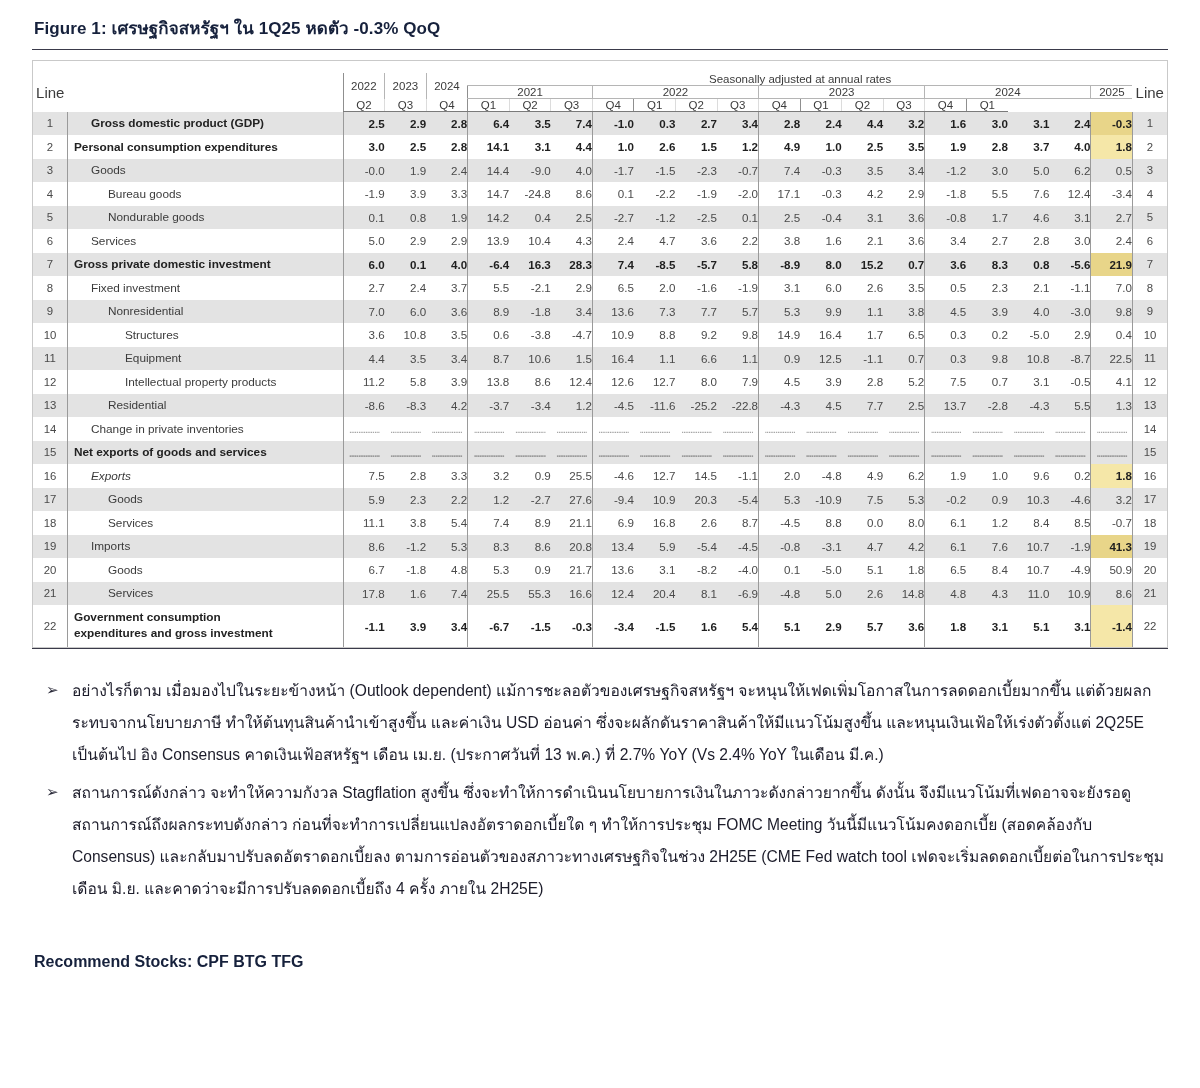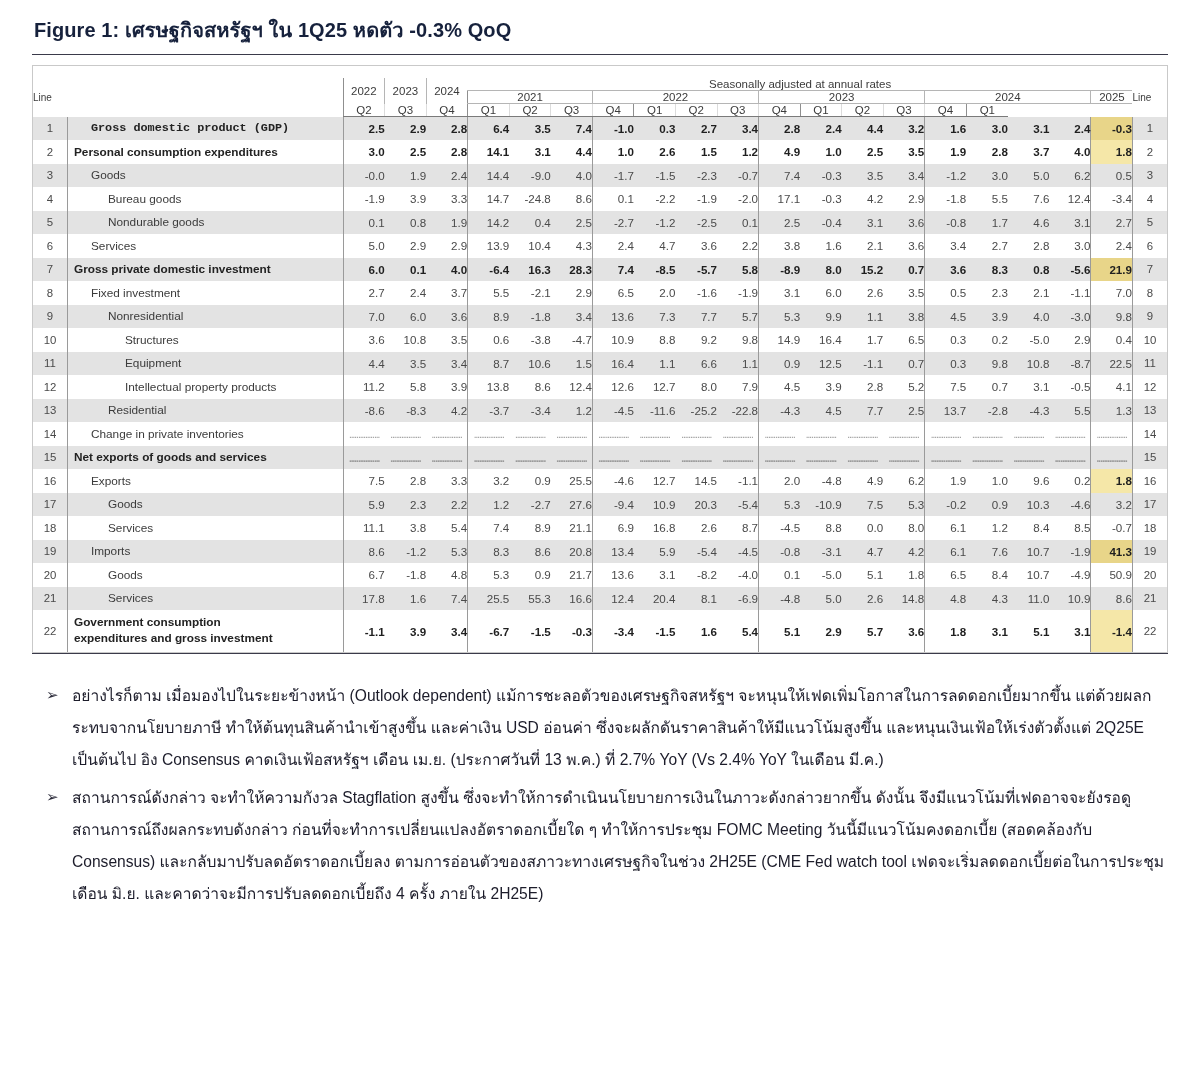--- a/index.html
+++ b/index.html
@@ -10,21 +10,21 @@
   body {
     width: 1200px;
     min-height: 1088px;
     font-family: "Liberation Sans", sans-serif;
     color: #1a1a28;
   }
   .page { padding: 0 32px; }
 
   
   .fig-title {
-    font-size: 20px;
+    font-size: 17px;
     font-weight: bold;
     color: #16213c;
     padding: 14px 0 8px 2px;
     letter-spacing: .1px;
   }
   .title-rule {
     border-bottom: 1px solid #3a3a4a;
     margin: 0 0 10px 0;
   }
 
@@ -75,22 +75,22 @@
   .hdr-year.grpstart { border-left: 1px solid #8f8f8f; }
   .hdr-annual {
     text-align: center;
     font-size: 11.5px;
     color: #3b3b3b;
     border-left: 1px solid #b5b5b5;
     vertical-align: middle;
   }
   .hdr-annual.first { border-left: 1px solid #8f8f8f; }
   .line-col-hdr {
-    text-align: left;
-    font-size: 10px;
+    text-align: center;
+    font-size: 15px;
     color: #3b3b3b;
     padding-left: 4px;
     vertical-align: middle;
   }
   .hdr-blank { border-left: 1px solid #8f8f8f; }
 
   .hdrrow-bottom td { border-bottom: 1px solid #7a7a7a; }
 
   
   tr.dat td { height: 23.5px; }
@@ -243,21 +243,21 @@
             <td class="hdr-q grpstart">Q1</td>
             <td class="hdr-q">Q2</td>
             <td class="hdr-q">Q3</td>
             <td class="hdr-q">Q4</td>
             <td class="hdr-q grpstart">Q1</td>
           </tr>
       </thead>
       <tbody id="bea-body">
           <tr class="dat shade">
             <td class="ln">1</td>
-            <td class="lbl b" style="padding-left: 23px; font-family: Liberation Mono, monospace;">Gross domestic product (GDP)</td>
+            <td class="lbl b" style="padding-left: 23px;">Gross domestic product (GDP)</td>
             <td class="num b sep">2.5</td>
             <td class="num b">2.9</td>
             <td class="num b">2.8</td>
             <td class="num b qsep">6.4</td>
             <td class="num b">3.5</td>
             <td class="num b">7.4</td>
             <td class="num b qsep">-1.0</td>
             <td class="num b">0.3</td>
             <td class="num b">2.7</td>
             <td class="num b">3.4</td>
@@ -603,21 +603,21 @@
             <td class="num b" style="text-align: center; padding-right: 0px; overflow: hidden;"><span class="dash">.................</span></td>
             <td class="num b qsep" style="text-align: center; padding-right: 0px; overflow: hidden;"><span class="dash">.................</span></td>
             <td class="num b" style="text-align: center; padding-right: 0px; overflow: hidden;"><span class="dash">.................</span></td>
             <td class="num b" style="text-align: center; padding-right: 0px; overflow: hidden;"><span class="dash">.................</span></td>
             <td class="num b" style="text-align: center; padding-right: 0px; overflow: hidden;"><span class="dash">.................</span></td>
             <td class="num b qsep" style="text-align: center; padding-right: 0px; overflow: hidden;"><span class="dash">.................</span></td>
             <td class="ln right">15</td>
           </tr>
           <tr class="dat">
             <td class="ln">16</td>
-            <td class="lbl" style="padding-left: 23px;">Exports</td>
+            <td class="lbl" style="padding-left: 23px; font-style: italic;">Exports</td>
             <td class="num sep">7.5</td>
             <td class="num">2.8</td>
             <td class="num">3.3</td>
             <td class="num qsep">3.2</td>
             <td class="num">0.9</td>
             <td class="num">25.5</td>
             <td class="num qsep">-4.6</td>
             <td class="num">12.7</td>
             <td class="num">14.5</td>
             <td class="num">-1.1</td>
@@ -786,14 +786,15 @@
       <div class="bullet">
         <div class="bullet-marker">➢</div>
         <div class="bullet-text">อย่างไรก็ตาม เมื่อมองไปในระยะข้างหน้า (Outlook dependent) แม้การชะลอตัวของเศรษฐกิจสหรัฐฯ จะหนุนให้เฟดเพิ่มโอกาสในการลดดอกเบี้ยมากขึ้น แต่ด้วยผลกระทบจากนโยบายภาษี ทำให้ต้นทุนสินค้านำเข้าสูงขึ้น และค่าเงิน USD อ่อนค่า ซึ่งจะผลักดันราคาสินค้าให้มีแนวโน้มสูงขึ้น และหนุนเงินเฟ้อให้เร่งตัวตั้งแต่ 2Q25E เป็นต้นไป อิง Consensus คาดเงินเฟ้อสหรัฐฯ เดือน เม.ย. (ประกาศวันที่ 13 พ.ค.) ที่ 2.7% YoY (Vs 2.4% YoY ในเดือน มี.ค.)</div>
       </div>
       <div class="bullet">
         <div class="bullet-marker">➢</div>
         <div class="bullet-text">สถานการณ์ดังกล่าว จะทำให้ความกังวล Stagflation สูงขึ้น ซึ่งจะทำให้การดำเนินนโยบายการเงินในภาวะดังกล่าวยากขึ้น ดังนั้น จึงมีแนวโน้มที่เฟดอาจจะยังรอดูสถานการณ์ถึงผลกระทบดังกล่าว ก่อนที่จะทำการเปลี่ยนแปลงอัตราดอกเบี้ยใด ๆ ทำให้การประชุม FOMC Meeting วันนี้มีแนวโน้มคงดอกเบี้ย (สอดคล้องกับ Consensus) และกลับมาปรับลดอัตราดอกเบี้ยลง ตามการอ่อนตัวของสภาวะทางเศรษฐกิจในช่วง 2H25E (CME Fed watch tool เฟดจะเริ่มลดดอกเบี้ยต่อในการประชุมเดือน มิ.ย. และคาดว่าจะมีการปรับลดดอกเบี้ยถึง 4 ครั้ง ภายใน 2H25E)</div>
       </div>
     </div>
 
+  <div class="recommend">Recommend Stocks: CPF BTG TFG</div>
 
 </div>
 
 </body></html>

